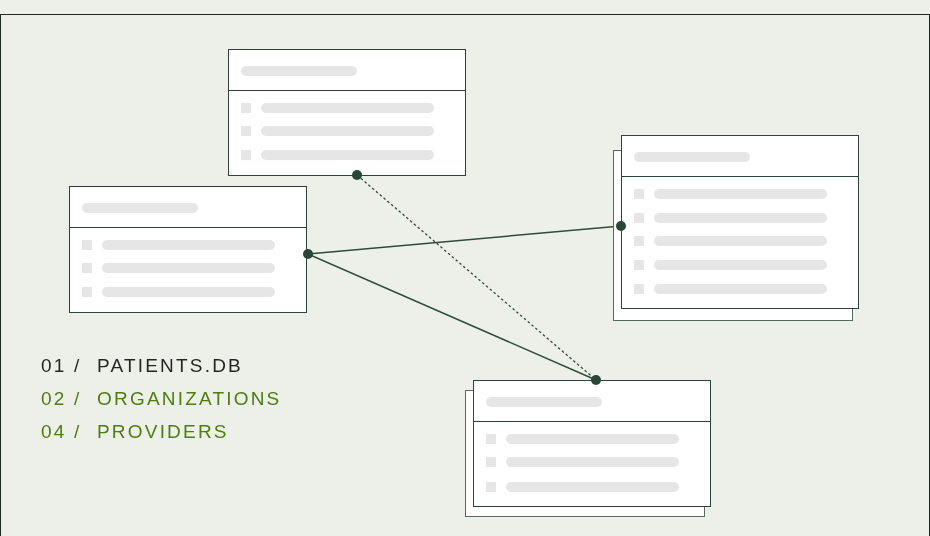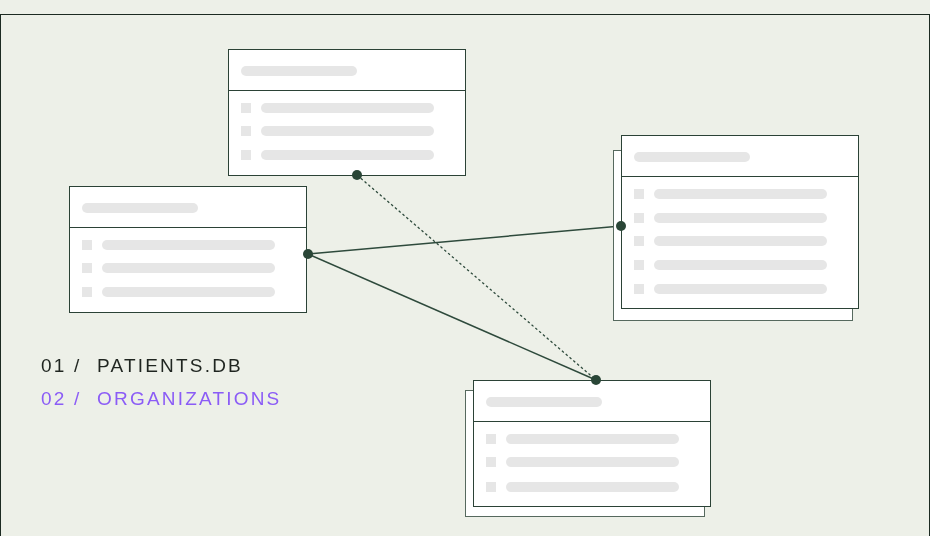--- a/index.html
+++ b/index.html
@@ -42,21 +42,21 @@
     }
     .row-bar {
       position: absolute; left: 32px; width: 173px; height: 10px;
       border-radius: 5px; background: #e6e6e6;
     }
     svg#connectors { position: absolute; left: 0; top: 0; }
     #nav {
       position: absolute; left: 40px; top: 340px;
       font-size: 19px; letter-spacing: 2.2px;
     }
-    .nav-item { height: 33px; line-height: 22px; white-space: pre; color: #8b5cf6; cursor: pointer; }
+    .nav-item { height: 33px; line-height: 22px; white-space: pre; color: #4d7c0f; cursor: pointer; }
     .nav-item.active { color: #1f2520; }
     .nav-num { display: inline-block; width: 56px; }
   </style>
 </head>
 <body>
 
 <div id="frame">
 
   <svg id="connectors" width="930" height="536">
     <line x1="307" y1="239" x2="620" y2="211" stroke="#2e4a3c" stroke-width="1.5"></line>
@@ -121,15 +121,16 @@
   <svg width="930" height="536" style="position:absolute;left:0;top:0;">
     <circle cx="356" cy="160" r="5" fill="#2a4637"></circle>
     <circle cx="307" cy="239" r="5" fill="#2a4637"></circle>
     <circle cx="620" cy="211" r="5" fill="#2a4637"></circle>
     <circle cx="595" cy="365" r="5" fill="#2a4637"></circle>
   </svg>
 
   <div id="nav">
     <div class="nav-item active"><span class="nav-num">01 /</span><span>PATIENTS.DB</span></div>
     <div class="nav-item"><span class="nav-num">02 /</span><span>ORGANIZATIONS</span></div>
+    <div class="nav-item"><span class="nav-num">04 /</span><span>PROVIDERS</span></div>
   </div>
 
 </div>
 
 </body></html>

